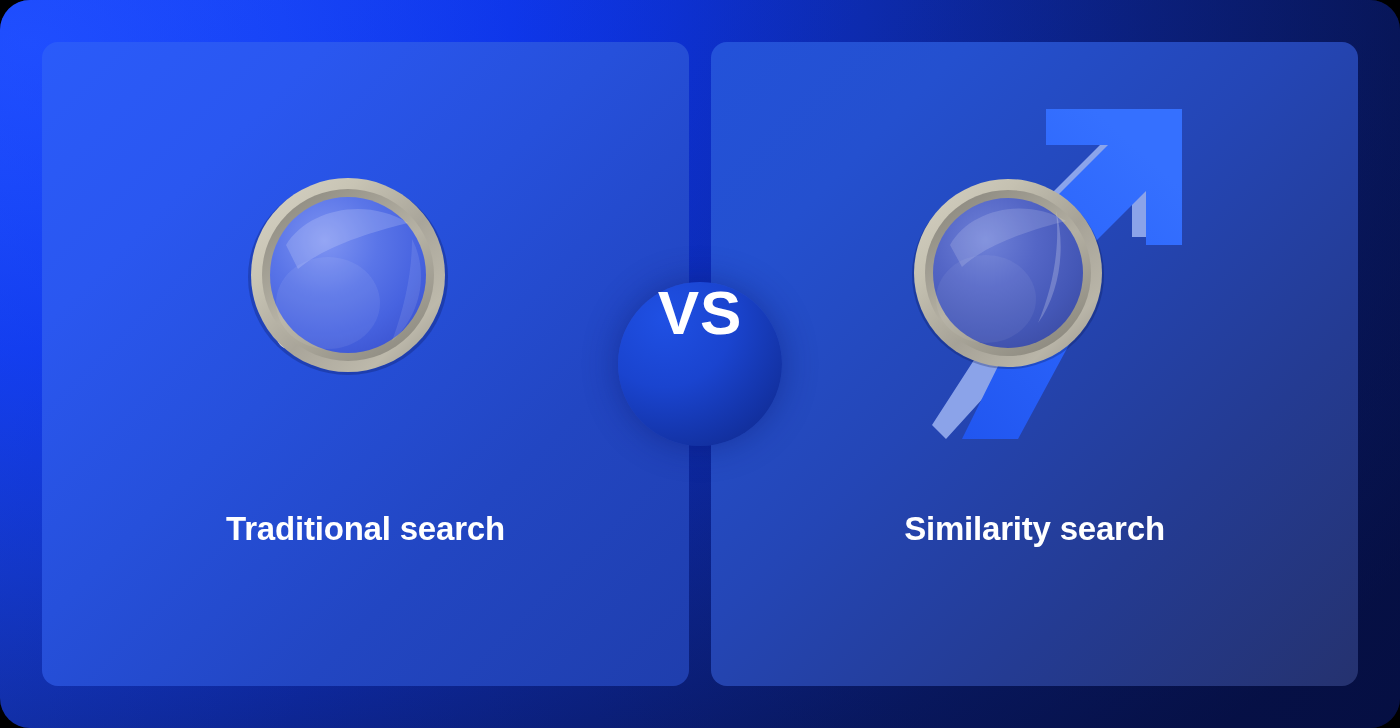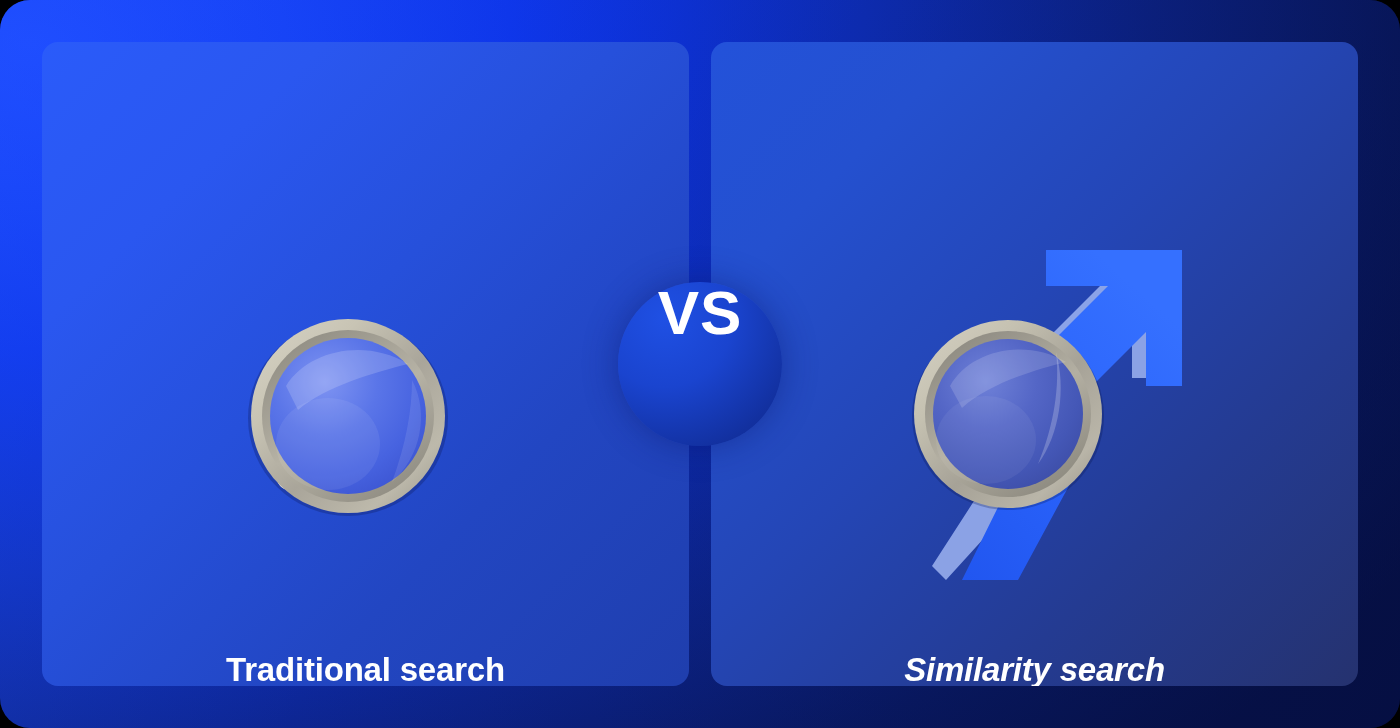--- a/index.html
+++ b/index.html
@@ -46,30 +46,29 @@
   }
 
   .card {
     position: relative;
     flex: 1 1 0;
     border-radius: 16px;
     overflow: hidden;
     display: flex;
     flex-direction: column;
     align-items: center;
-    justify-content: flex-end;
+    justify-content: flex-start;
   }
 
   .card-left {
     background: linear-gradient(135deg, #2a5bfa 0%, #2a57f0 22%, #2650db 45%, #2246c2 70%, #1f3ead 100%);
   }
 
   .card-right {
     background: linear-gradient(135deg, #2352da 0%, #2450cf 20%, #2446b6 45%, #243b92 72%, #25326f 100%);
-    font-style: italic;
   }
 
   .icon-wrap {
     position: relative;
     width: 100%;
     height: 470px;
     display: flex;
     align-items: center;
     justify-content: center;
   }

